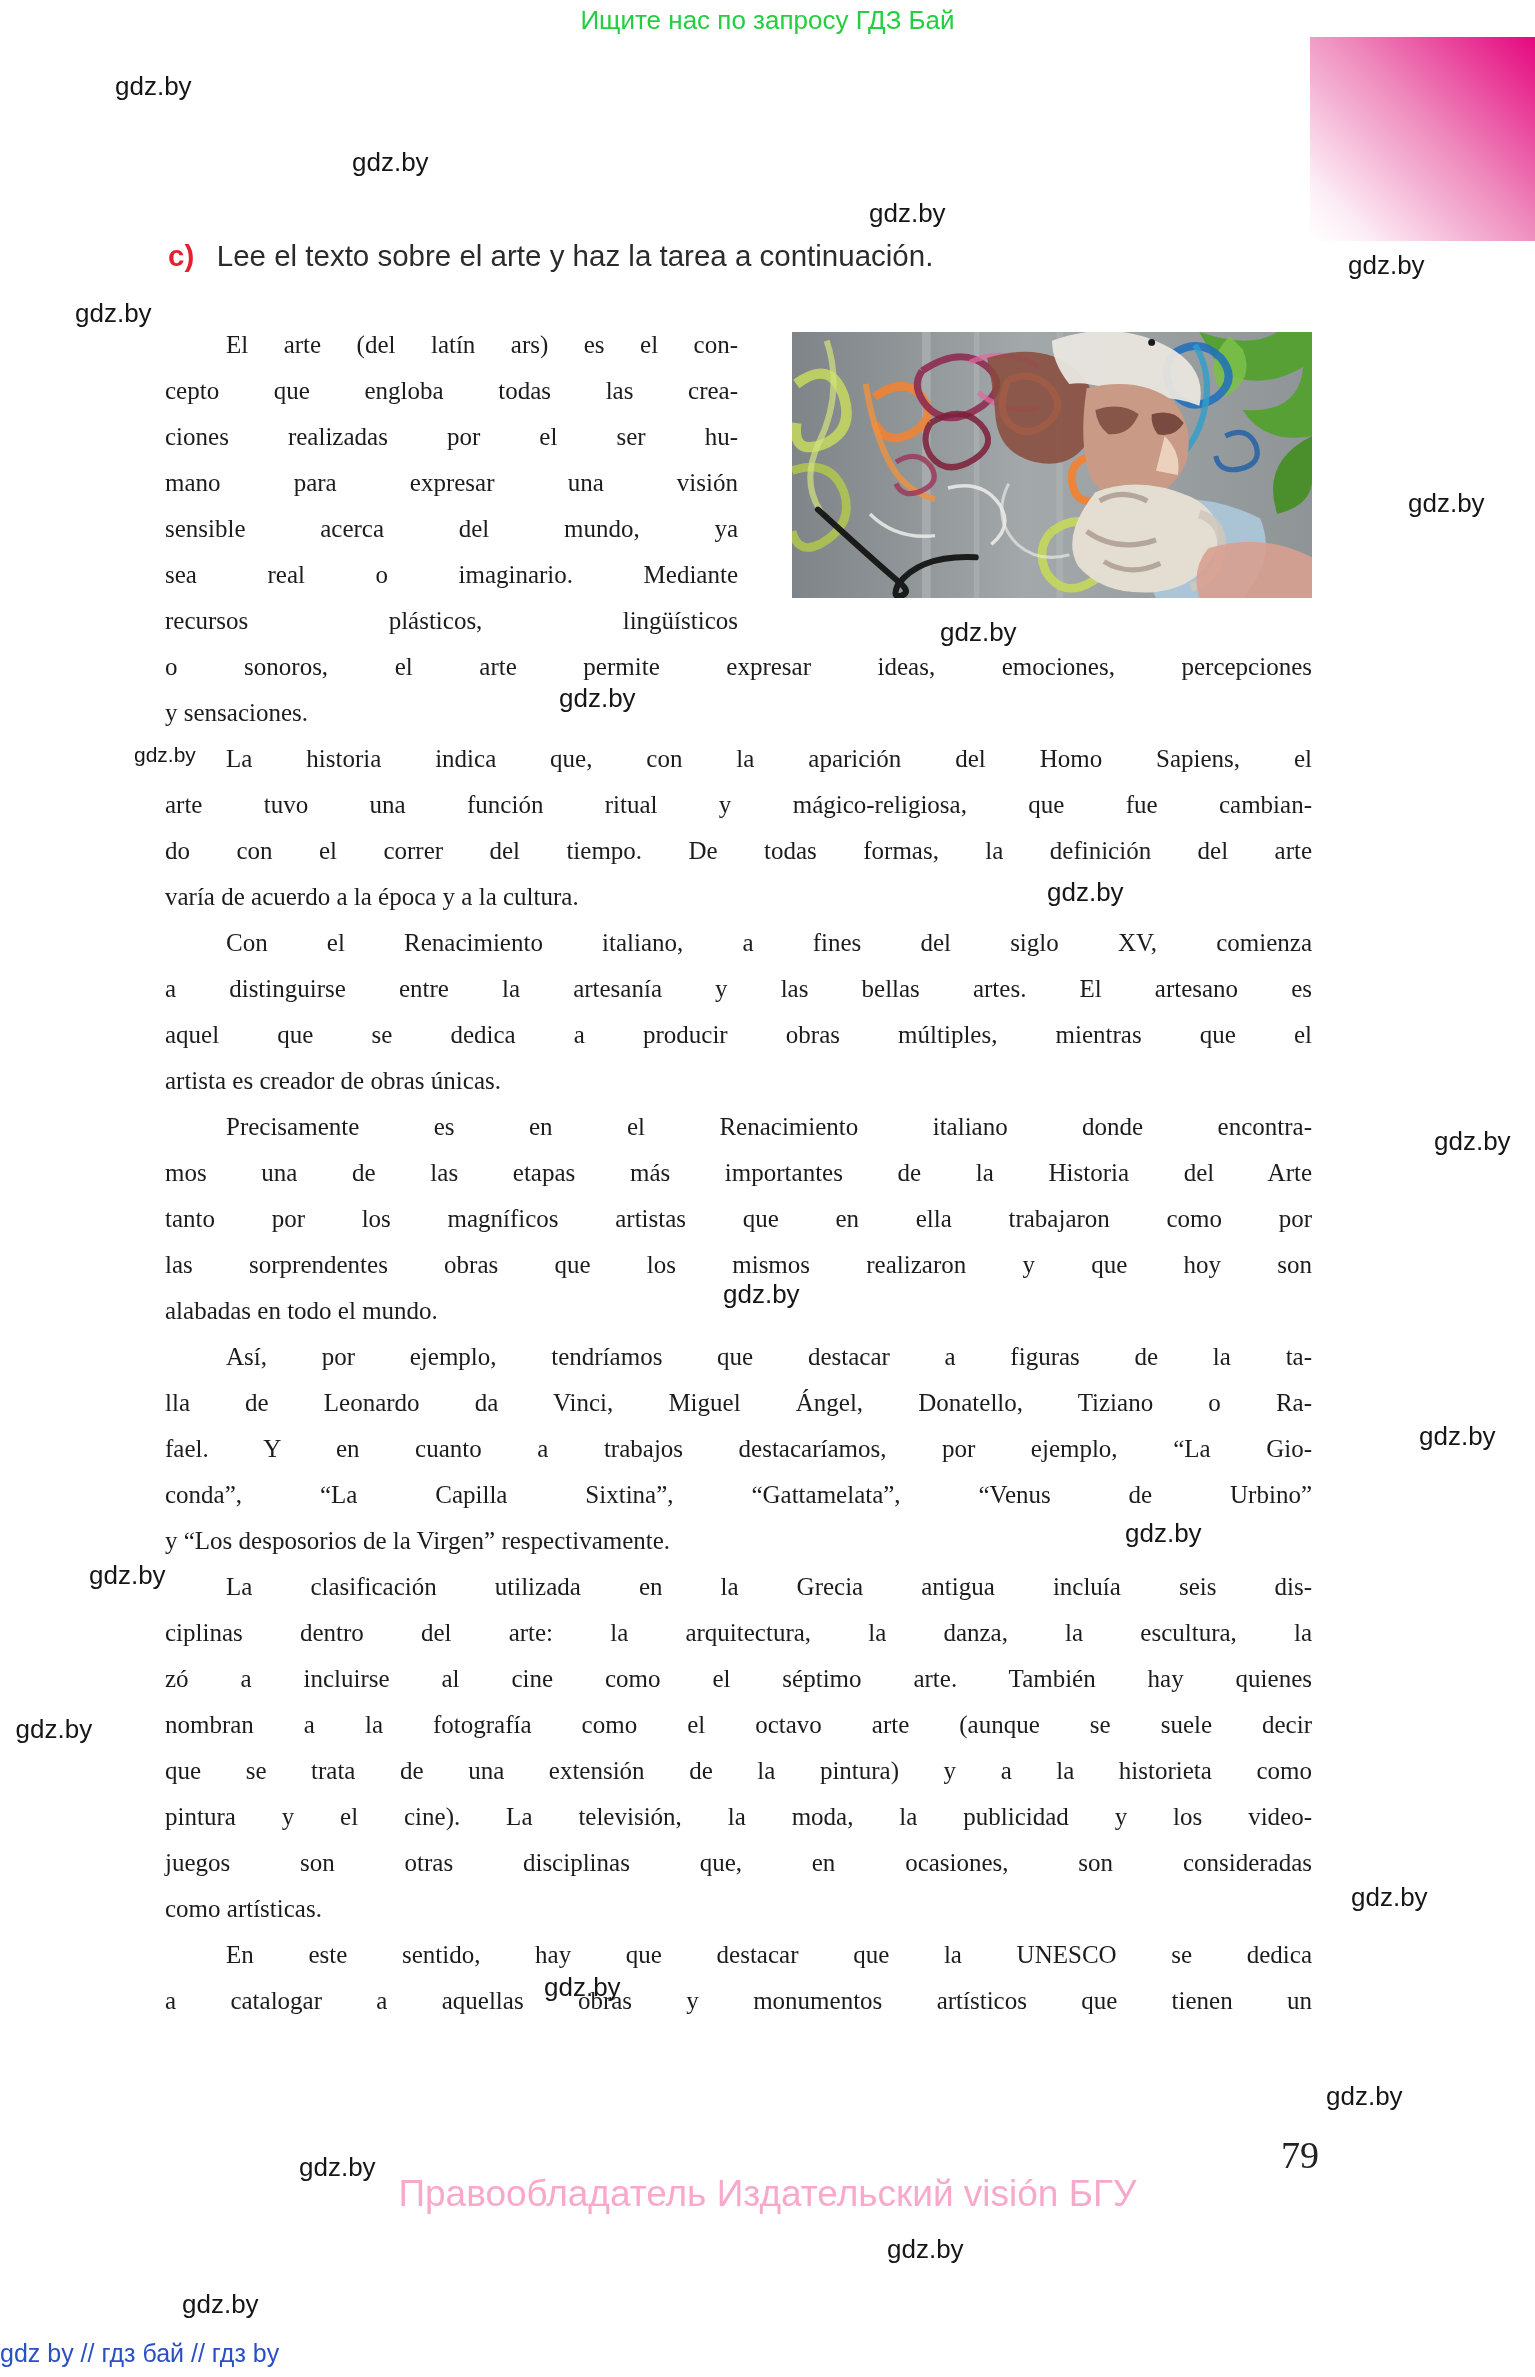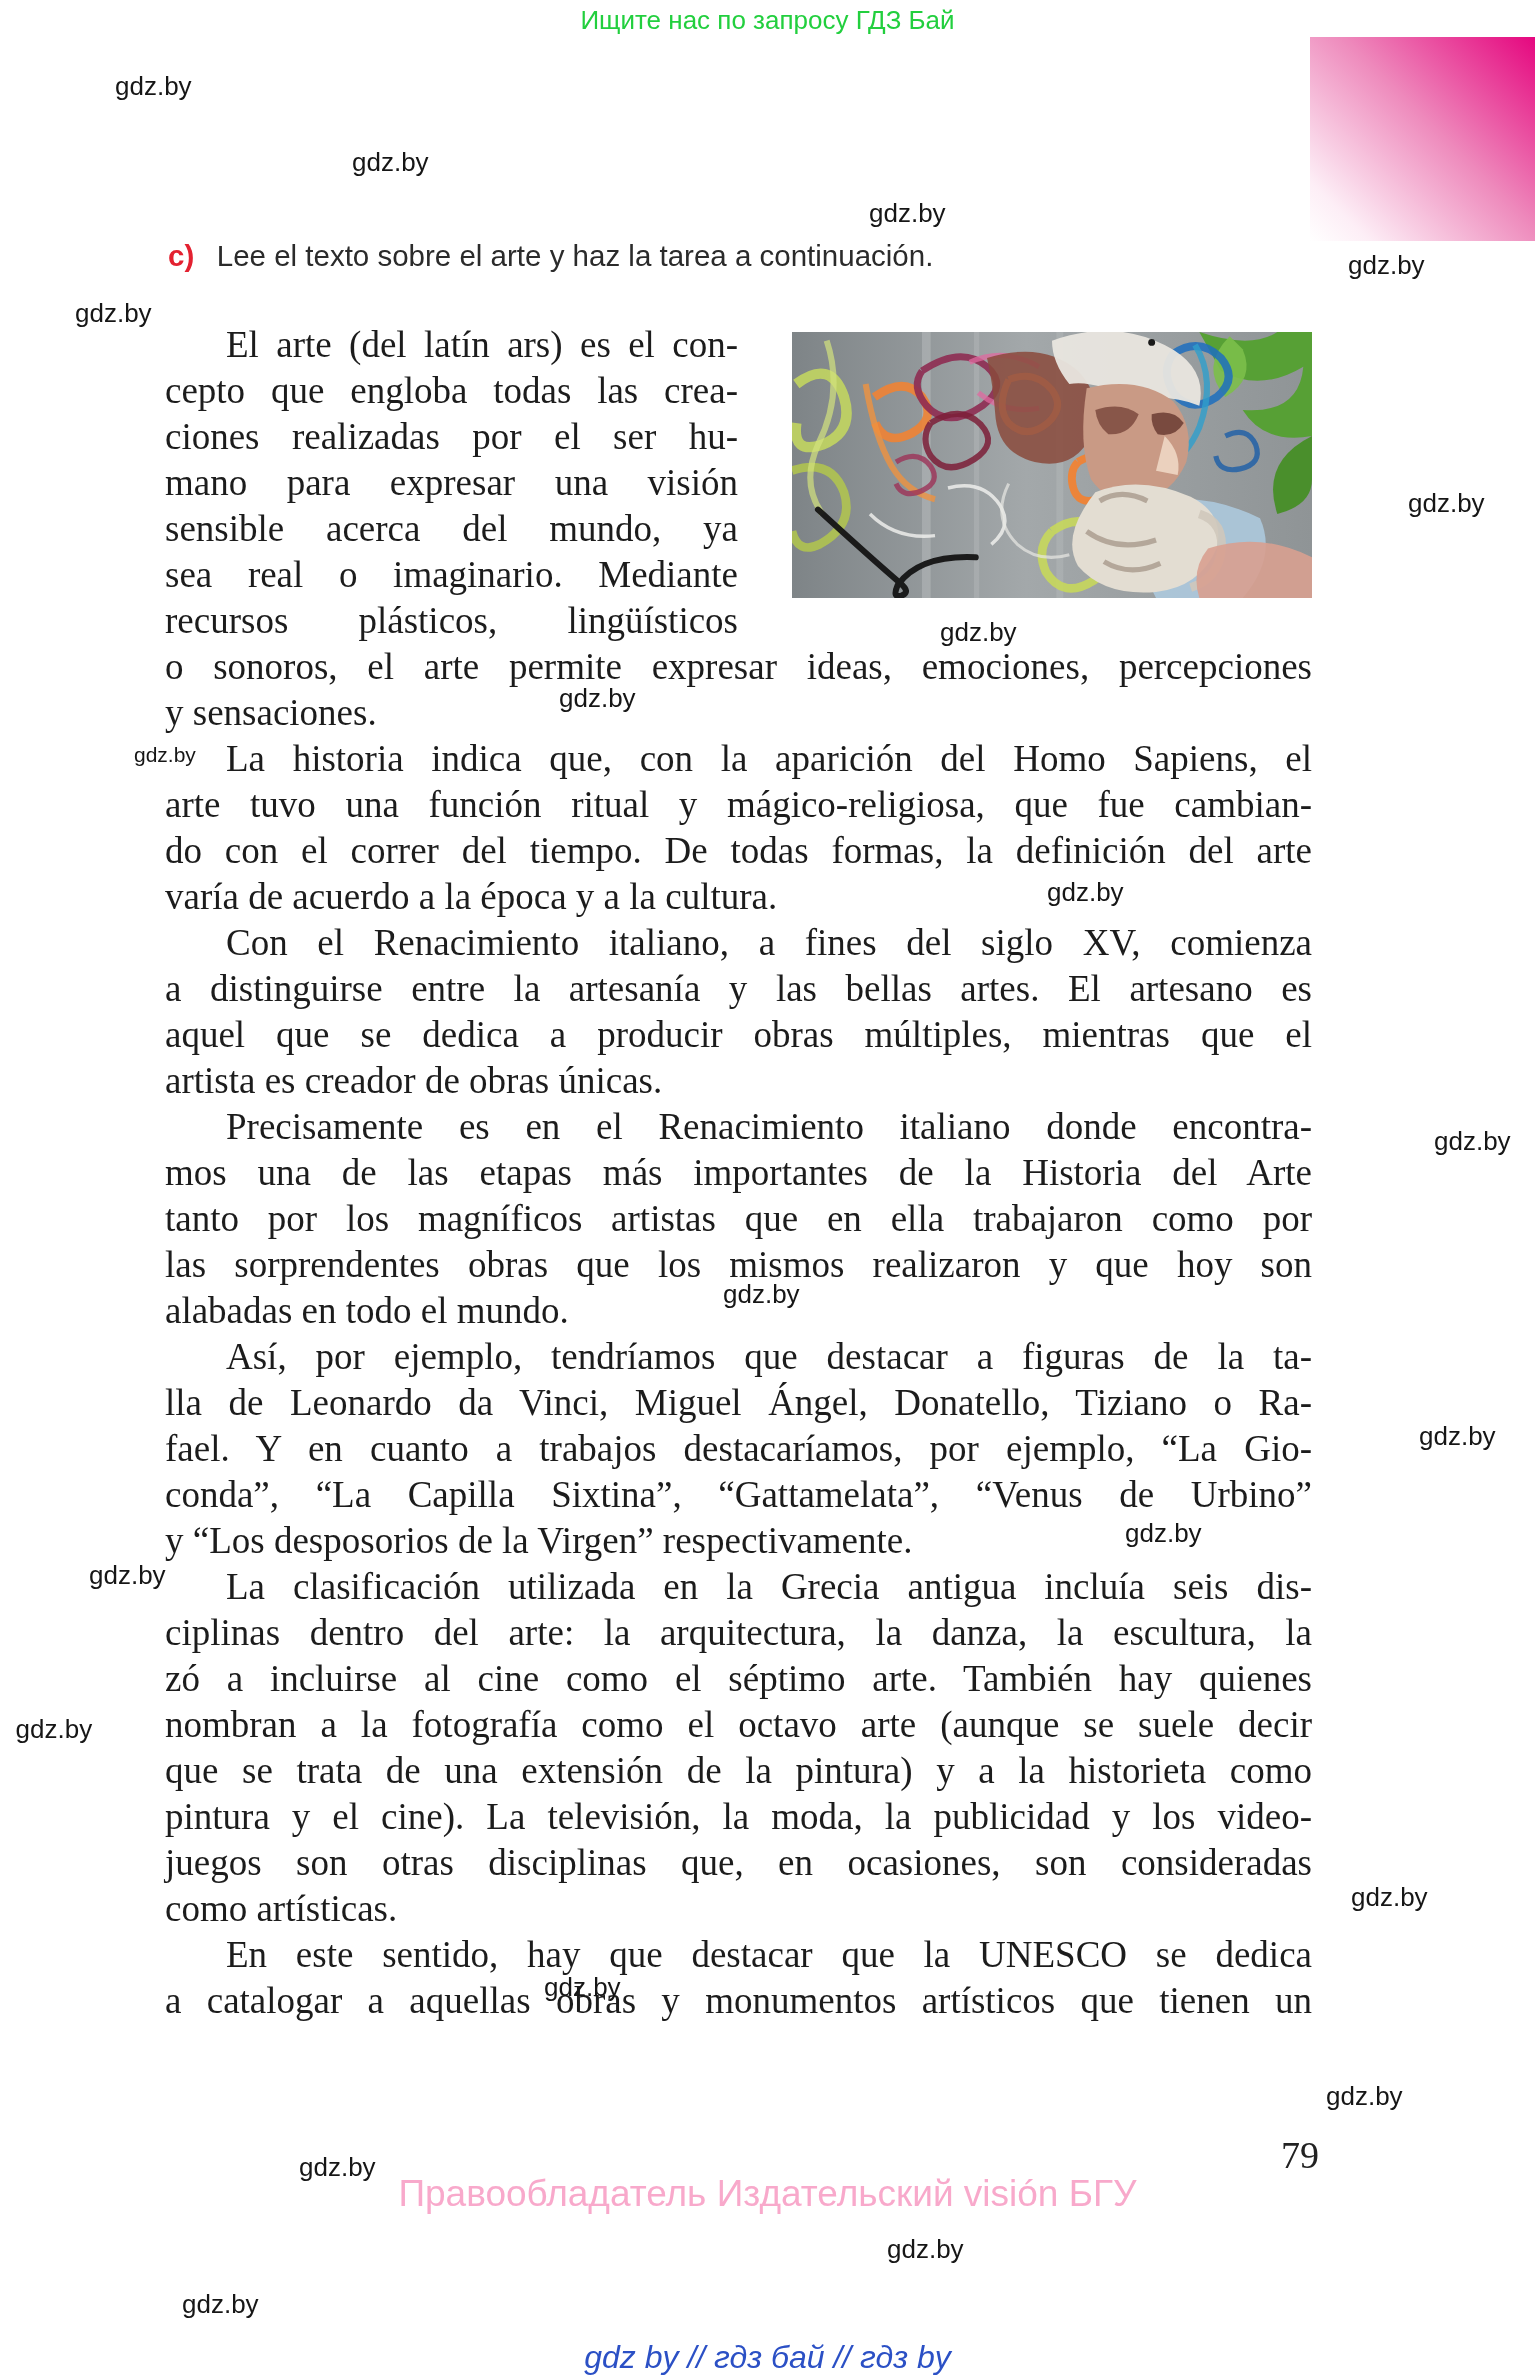--- a/index.html
+++ b/index.html
@@ -20,21 +20,21 @@
     background:linear-gradient(45deg, #ffffff 0%, #fdeef6 14%, var(--pink_mid) 55%, var(--pink_deep) 100%);
   }
   .heading {
     position:absolute; left:168px; top:237px; width:1152px;
     display:flex; gap:22.5px; align-items:baseline;
     font-size:29.5px; line-height:38px; color:var(--heading_text);
   }
   .heading .tlabel { color:var(--accent_red); font-weight:bold; }
   .column {
     position:absolute; left:165px; top:322px; width:1147px;
-    font-family:"Liberation Serif", serif; font-size:37px;
+    font-family:"Liberation Serif", serif; font-size:25px;
     line-height:46px; color:var(--body_text);
   }
   .imgfloat { float:right; width:574px; height:317px; }
   .artwork {
     display:block; margin-top:10.4px; margin-left:54px;
     width:520px; height:266px; background:#93989b;
   }
   .tline { text-align:justify; text-align-last:justify; text-justify:inter-word; }
   .tline.endline { text-align-last:left; }
   .para > .tline:first-child { padding-left:61px; }
@@ -45,21 +45,21 @@
   .pagenum {
     position:absolute; left:1258px; top:2133px; width:61px;
     font-family:"Liberation Serif", serif; font-size:38px; color:#222;text-align:right;
   }
   .copyright {
     position:absolute; top:2173px; left:0; width:100%;
     text-align:center; font-size:37px; color:var(--copyright_pink);
   }
   .footer {
     position:absolute; top:2339px; left:0; width:100%;
-    text-align:center; font-size:32px; color:var(--footer_blue);font-style:italic;
+    font-size:25px; color:var(--footer_blue);
   }
 </style>
 </head>
 <body>
 
 <div class="page">
 
   <div class="top-note">Ищите нас по запросу ГДЗ Бай</div>
 
   <div class="pink-block"></div>

